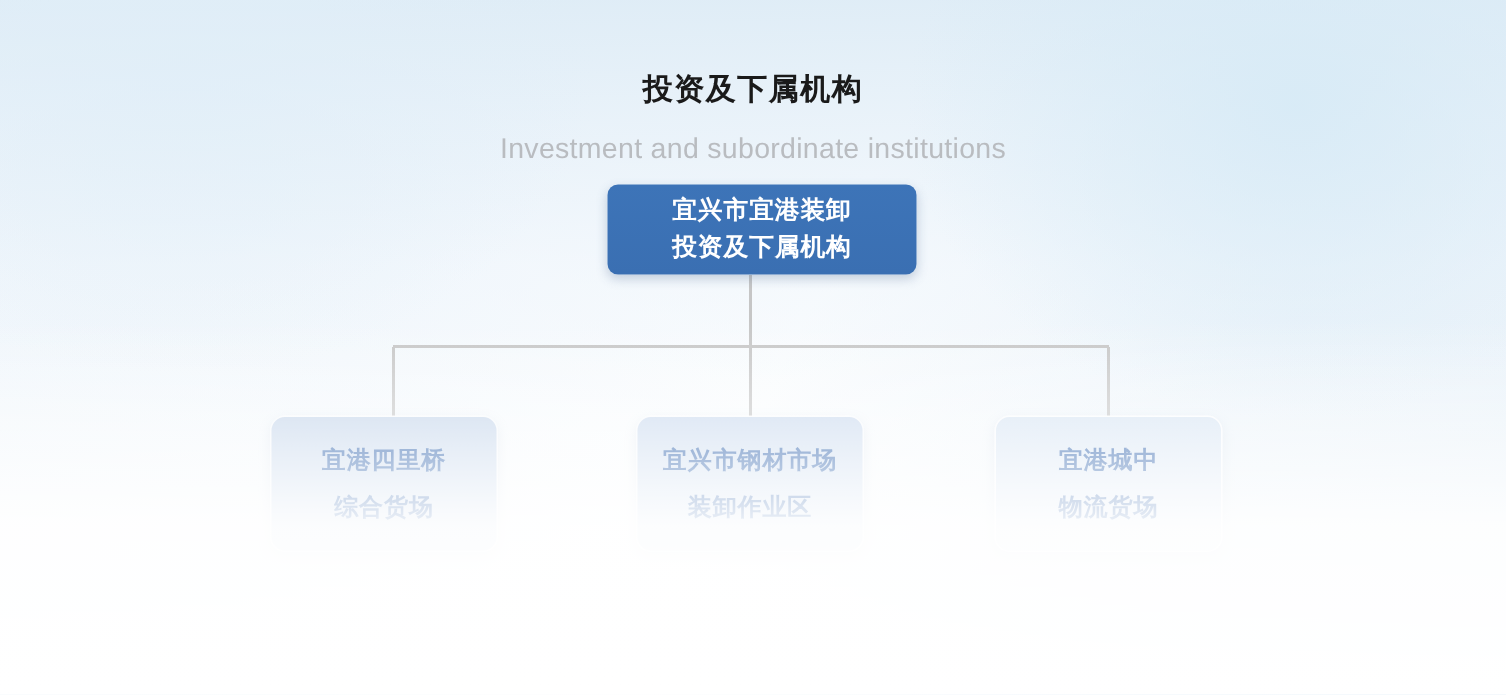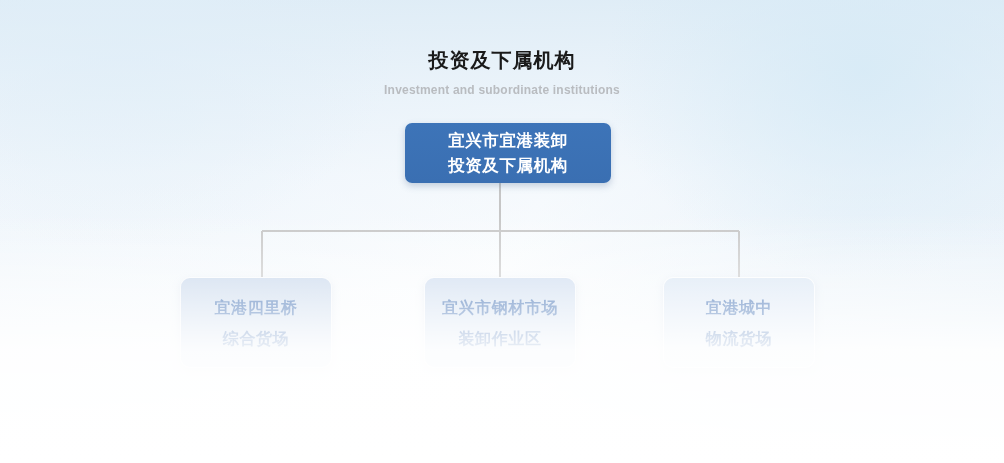--- a/index.html
+++ b/index.html
@@ -79,26 +79,26 @@
   }
   #page-title {
     font-size: 20px;
     font-weight: bold;
     color: #1a1a1a;
     letter-spacing: 1px;
     line-height: 32px;
     margin: 0;
   }
   #page-subtitle {
-    margin-top: 5px;
-    font-size: 12px;
+    margin-top: 15px;
+    font-size: 19px;
     color: #b9bcc0;
     letter-spacing: 0.2px;
     line-height: 18px;
-    font-weight: bold;
+    font-weight: normal;
   }
 
   
   #connector-layer {
     position: absolute;
     left: 0;
     top: 0;
     width: 1004px;
     height: 463px;
     pointer-events: none;

